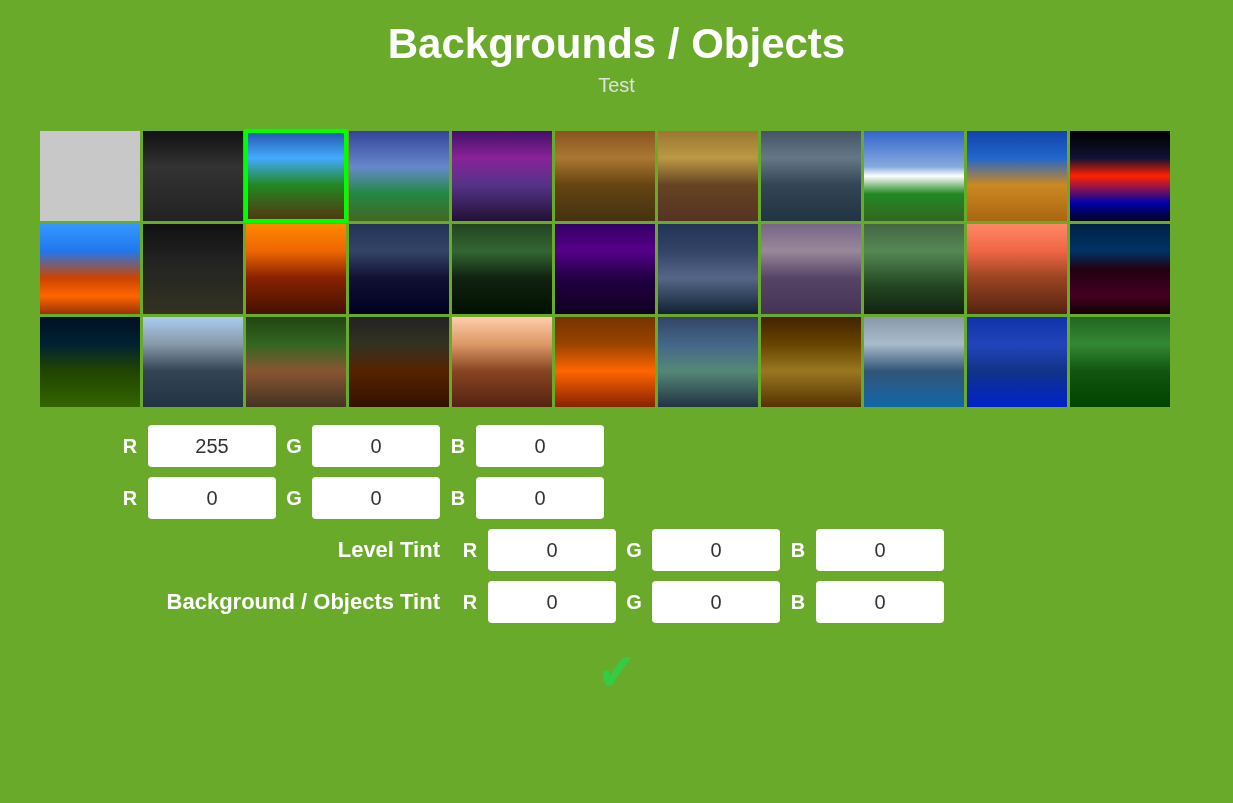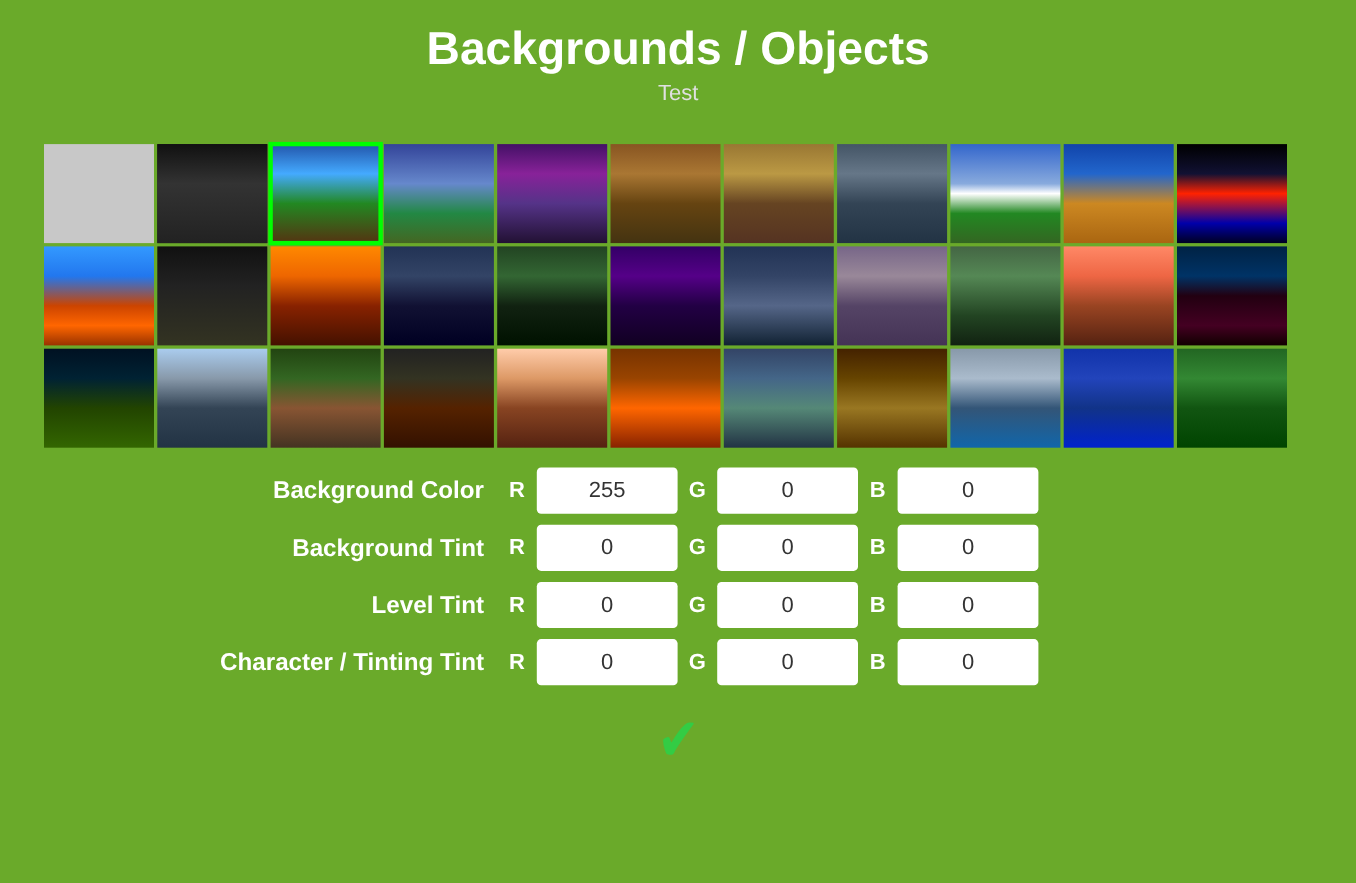--- a/index.html
+++ b/index.html
@@ -258,33 +258,31 @@
         <div class="thumb-inner"></div>
       </div>
       <div class="thumb t32">
         <div class="thumb-inner"></div>
       </div>
     </div>
 
   <div class="controls-section">
 
     <div class="control-row">
-      <div class="control-label">Background Color</div>
       <div class="rgb-group">
         <span class="channel-letter">R</span>
         <input class="channel-input" type="text" value="255" style="">
         <span class="channel-letter">G</span>
         <input class="channel-input" type="text" value="0" style="">
         <span class="channel-letter">B</span>
         <input class="channel-input" type="text" value="0" style="">
       </div>
     </div>
 
     <div class="control-row">
-      <div class="control-label">Background Tint</div>
       <div class="rgb-group">
         <span class="channel-letter">R</span>
         <input class="channel-input" type="text" value="0" style="">
         <span class="channel-letter">G</span>
         <input class="channel-input" type="text" value="0" style="">
         <span class="channel-letter">B</span>
         <input class="channel-input" type="text" value="0" style="">
       </div>
     </div>
 
@@ -294,21 +292,21 @@
         <span class="channel-letter">R</span>
         <input class="channel-input" type="text" value="0" style="">
         <span class="channel-letter">G</span>
         <input class="channel-input" type="text" value="0" style="">
         <span class="channel-letter">B</span>
         <input class="channel-input" type="text" value="0" style="">
       </div>
     </div>
 
     <div class="control-row">
-      <div class="control-label">Character / Tinting Tint</div>
+      <div class="control-label">Background / Objects Tint</div>
       <div class="rgb-group">
         <span class="channel-letter">R</span>
         <input class="channel-input" type="text" value="0" style="">
         <span class="channel-letter">G</span>
         <input class="channel-input" type="text" value="0" style="">
         <span class="channel-letter">B</span>
         <input class="channel-input" type="text" value="0" style="">
       </div>
     </div>
 

